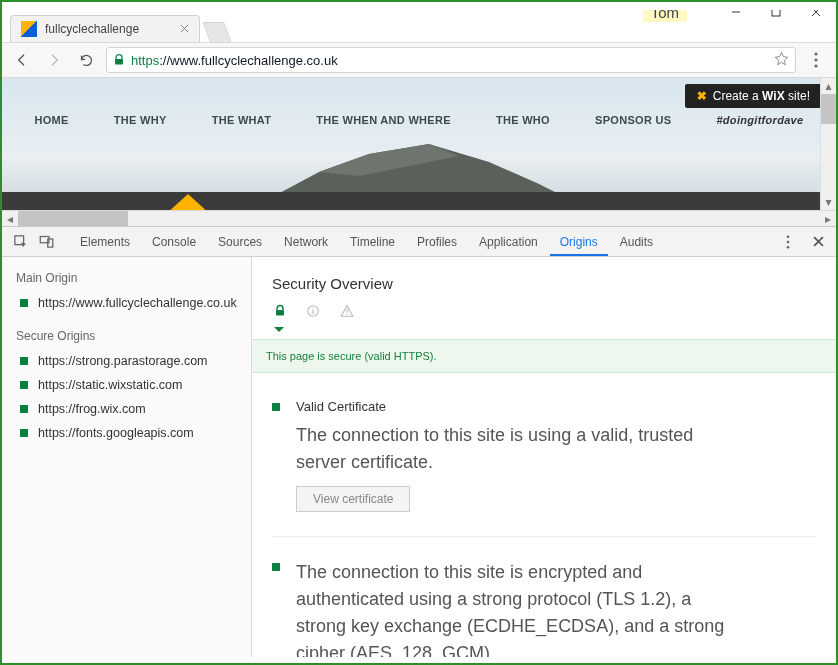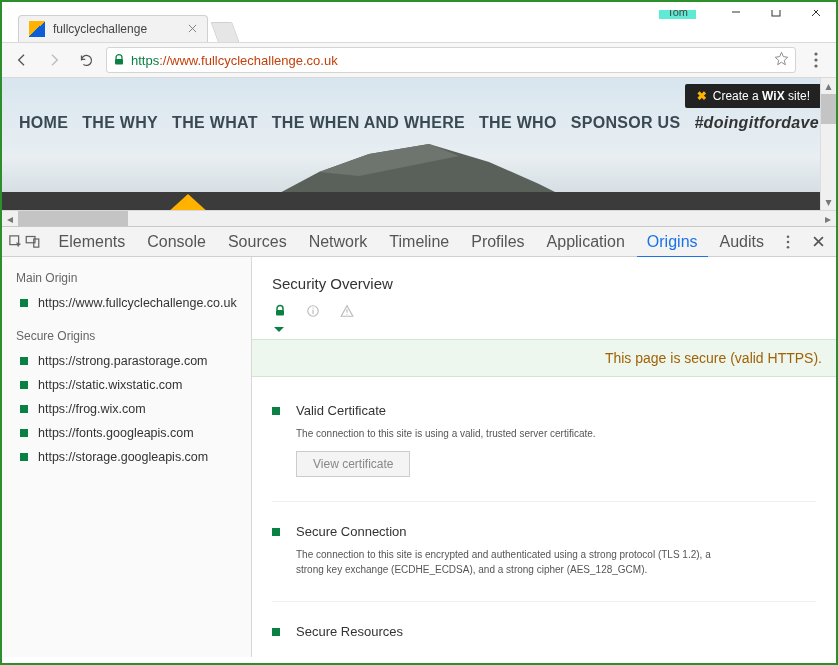--- a/index.html
+++ b/index.html
@@ -22,39 +22,39 @@
     position: relative;
   }
   .win-controls {
     position: absolute;
     top: 0; right: 0;
     display: flex;
     align-items: center;
     height: 20px;
   }
   .win-controls .user-badge {
-    background: #5eead4;
+    background: #fef9c3;
     color: #444;
     padding: 1px 8px;
-    font-size: 11px;
-    margin-right: 20px;
+    font-size: 15px;
+    margin-right: 29px;
   }
   .win-btn {
     width: 40px; height: 20px;
     display: flex; align-items: center; justify-content: center;
     color: #333;
   }
   .win-btn svg { width: 10px; height: 10px; }
   
   .tabstrip {
     height: 32px;
     background: #fff;
     display: flex;
     align-items: flex-end;
-    padding-left: 16px;
+    padding-left: 8px;
     padding-top: 8px;
   }
   .tab {
     display: flex;
     align-items: center;
     gap: 8px;
     background: #f2f2f2;
     border: 1px solid #d0d0d0;
     border-bottom: none;
     border-radius: 4px 4px 0 0;
@@ -106,21 +106,21 @@
     border: 1px solid #d4d4d4;
     border-radius: 3px;
     display: flex;
     align-items: center;
     padding: 0 6px;
     gap: 6px;
     font-size: 13px;
   }
   .lock-icon { color: #0b8043; display:flex; }
   .url-scheme { color: #0b8043; }
-  .url-rest { color: #c2410c; }
+  .url-rest { color: #0f172a; }
   .star-icon { margin-left: auto; color: #888; }
   .menu-btn {
     width: 24px; height: 24px;
     display:flex; align-items:center; justify-content:center;
     color: #666;
   }
   
   .page {
     height: 132px;
     position: relative;
@@ -136,21 +136,21 @@
     background:#222; color:#fff;
     padding:5px 12px; font-size:12px;
     border-radius:2px;
     display:flex; align-items:center; gap:6px;
   }
   .wix-banner .wix-x { color:#ffb300; font-weight:bold; }
   .site-nav {
     position:absolute; top:36px; left:0; right:0;
     display:flex; justify-content:space-around;
     padding:0 10px;
-    font-weight:600; color:#3a4a52; font-size:16px;
+    font-weight:600; color:#3a4a52; font-size:11px;
     letter-spacing:0.3px;
   }
   .site-nav .hashtag { font-style:italic; font-weight:700; color:#333; }
   .dark-strip {
     position:absolute; bottom:0; left:0; right:0;
     height:18px; background:#3b3b3b;
   }
   .dark-strip .yellow {
     position:absolute; left:164px; bottom:0;
     width:44px; height:16px; background:#ffb300;
@@ -201,21 +201,21 @@
     padding:0 6px;
     gap:2px;
   }
   .dt-tool-icon {
     width:24px; height:24px;
     display:flex; align-items:center; justify-content:center;
     color:#666;
   }
   .dt-tab {
     padding:7px 10px;
-    font-size:16px;
+    font-size:12px;
     color:#555;
   }
   .dt-tab.active {
     color:#1a73e8;
     border-bottom:2px solid #1a73e8;
     padding-bottom:5px;
   }
   .dt-right { margin-left:auto; display:flex; gap:6px; }
   .dt-body {
     flex:1; display:flex; overflow:hidden;
@@ -267,36 +267,35 @@
     height:10px; position:relative; margin-bottom:2px;
   }
   .caret-line::before {
     content:""; position:absolute; left:2px; top:0;
     border:5px solid transparent; border-top-color:#0b8043;
   }
   .green-banner {
     background:#edf7ee;
     border:1px solid #cde8cf;
     border-left:none; border-right:none;
-    color:#a16207;
+    color:#15803d;
     padding:10px 14px;
     margin:0 -20px 20px;
-    font-size:14px;
-    text-align:right;
+    font-size:11px;
   }
   .sec-block {
     display:flex; gap:16px;
     padding:6px 0 24px;
     border-bottom:1px solid #eee;
     margin-bottom:16px;
   }
   .sec-block:last-child { border-bottom:none; margin-bottom:0; padding-bottom:6px;}
   .sec-block .sq { margin-top:4px; flex-shrink:0; }
   .sec-title { font-size:13px; color:#333; margin-bottom:8px; }
-  .sec-desc { font-size:10px; color:#555; line-height:1.5; max-width:440px; }
+  .sec-desc { font-size:18px; color:#555; line-height:1.5; max-width:440px; }
   .view-cert-btn {
     margin-top:10px;
     display:inline-block;
     padding:5px 16px;
     border:1px solid #ccc;
     background:#f4f4f4;
     color:#888;
     font-size:12px;
   }
 </style>
@@ -475,24 +474,20 @@
           <span>https://static.wixstatic.com</span>
         </div>
       <div class="sb-item">
           <span class="sq"></span>
           <span>https://frog.wix.com</span>
         </div>
       <div class="sb-item">
           <span class="sq"></span>
           <span>https://fonts.googleapis.com</span>
         </div>
-      <div class="sb-item">
-          <span class="sq"></span>
-          <span>https://storage.googleapis.com</span>
-        </div>
     </div>
 
     <div class="dt-main">
       <h2>Security Overview</h2>
       <div class="status-icons">
         <span class="si active">
           <svg width="12" height="14" viewBox="0 0 24 24">
               <path d="M6 10V7a6 6 0 0 1 12 0v3" fill="none" stroke="#0b8043" stroke-width="3"></path>
               <rect x="4" y="10" width="16" height="11" rx="2" fill="#0b8043"></rect>
             </svg>
@@ -520,21 +515,20 @@
         <div>
           <div class="sec-title">Valid Certificate</div>
           <div class="sec-desc">The connection to this site is using a valid, trusted server certificate.</div>
           <div class="view-cert-btn">View certificate</div>
         </div>
       </div>
 
       <div class="sec-block">
         <span class="sq"></span>
         <div>
-          <div class="sec-title">Secure Connection</div>
           <div class="sec-desc">The connection to this site is encrypted and authenticated using a strong protocol (TLS 1.2), a strong key exchange (ECDHE_ECDSA), and a strong cipher (AES_128_GCM).</div>
         </div>
       </div>
 
       <div class="sec-block">
         <span class="sq"></span>
         <div>
           <div class="sec-title">Secure Resources</div>
 
         </div>

